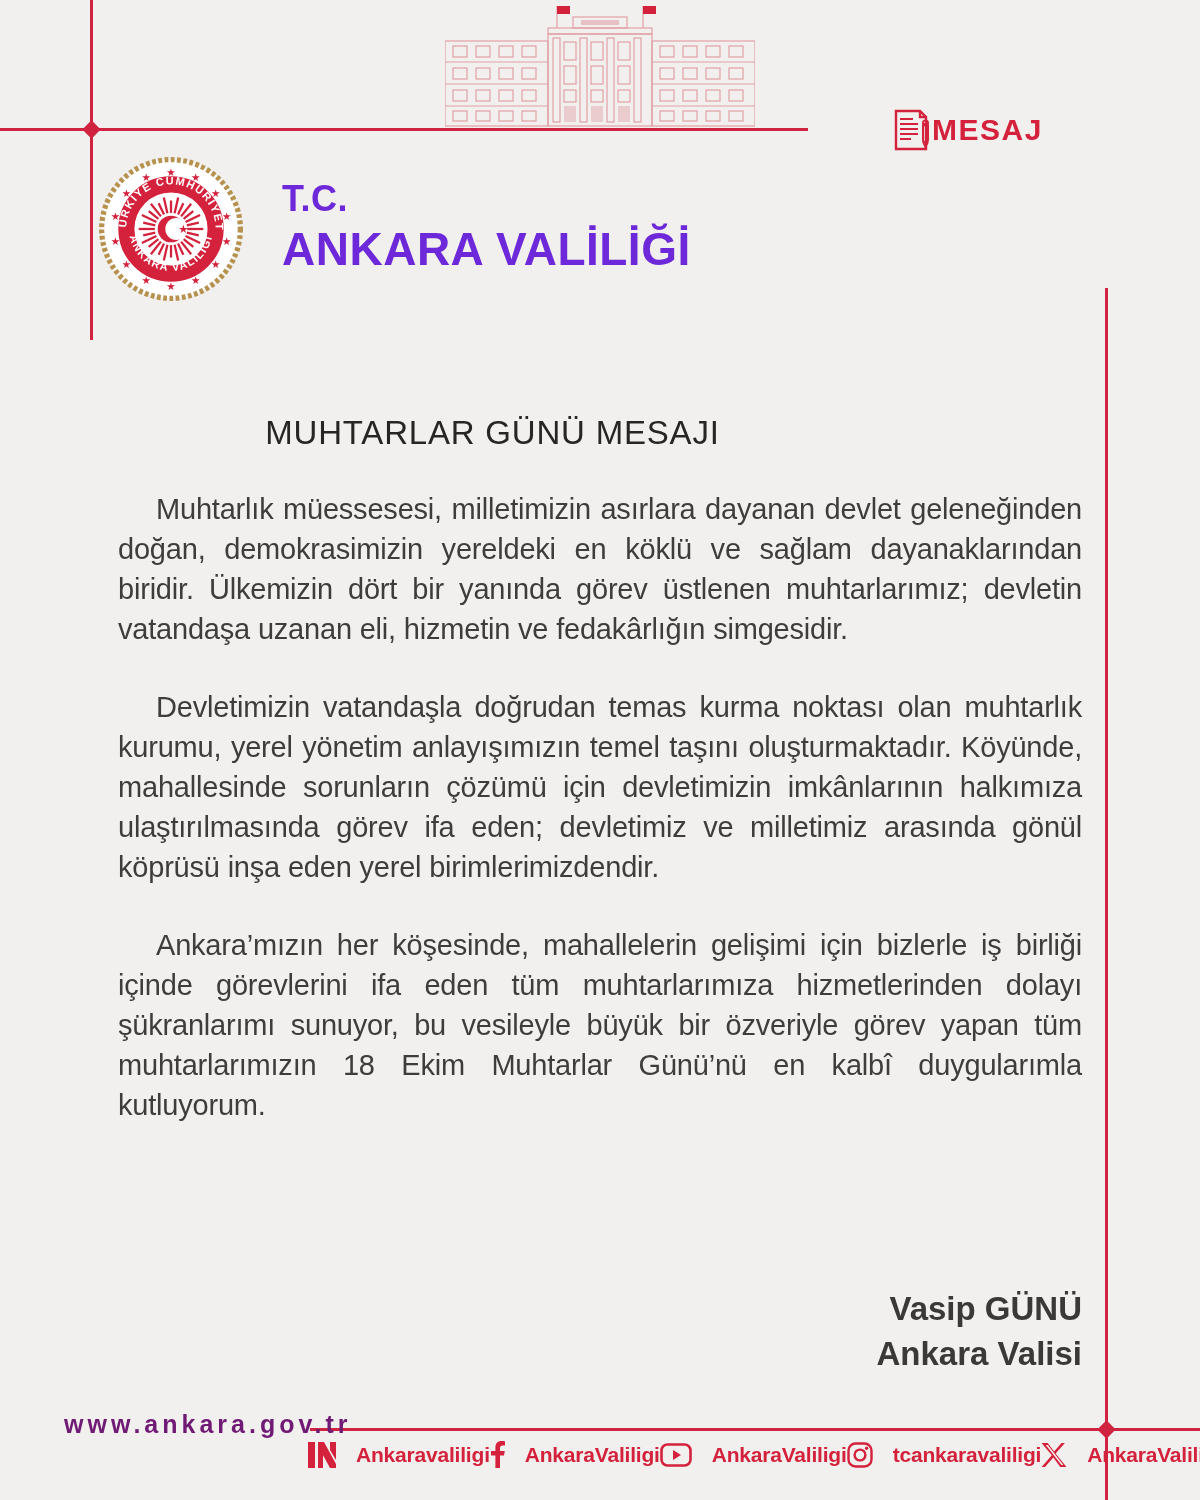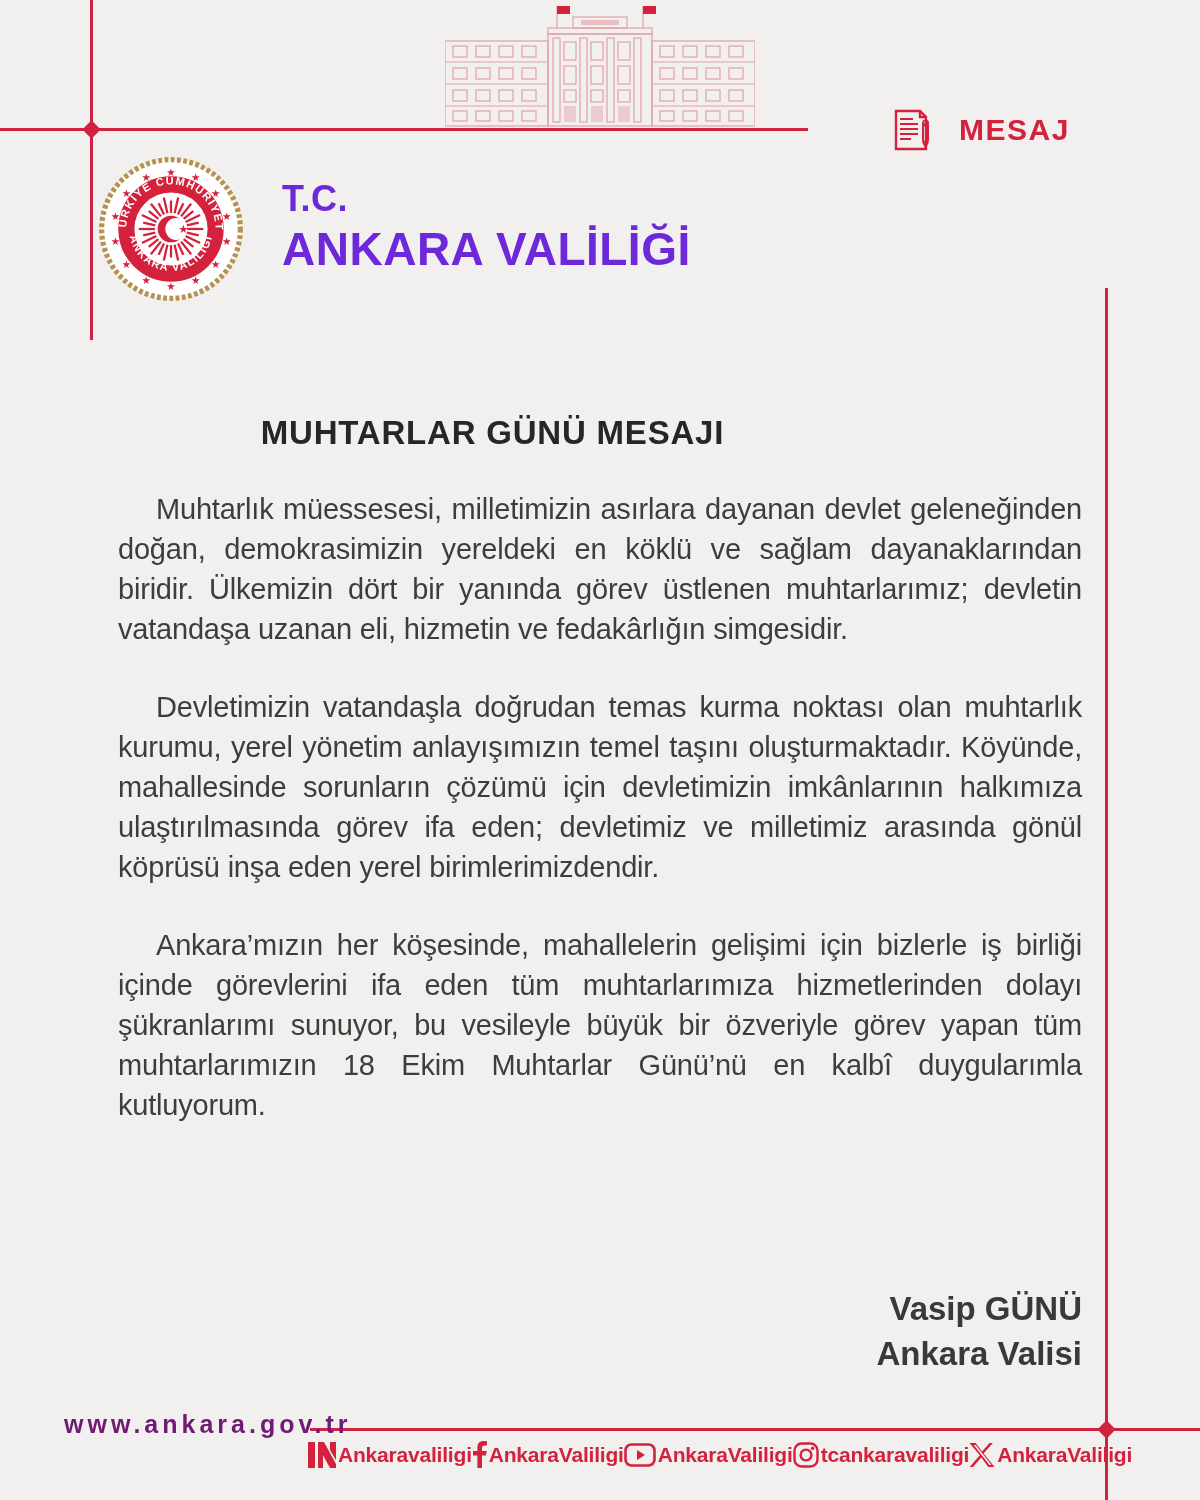--- a/index.html
+++ b/index.html
@@ -24,35 +24,35 @@
     position:absolute; width:13px; height:13px;
     background:#cf2340; transform:rotate(45deg);
   }
   .diamond-top    { left:85px;   top:123px; }
   .diamond-footer { left:1100px; top:1423px; }
 
   
   .building { position:absolute; left:445px; top:4px; }
   .mesaj-badge {
     position:absolute; left:893px; top:108px;
-    display:flex; align-items:center; gap:28px;text-align:center;
+    display:flex; align-items:center; gap:1px;text-align:center;
   }
   .mesaj-label {
     font-weight:bold; font-size:30px; letter-spacing:1.5px;
     color:#d4213c;
   }
   .seal { position:absolute; left:95px; top:153px; }
   .org-block { position:absolute; left:282px; top:178px; color:#6d28d9; }
   .org-prefix { font-weight:bold; font-size:36px; letter-spacing:0.5px; }
   .org-name   { font-weight:bold; font-size:46px; letter-spacing:0.5px; margin-top:2px; }
 
   
   .msg-title {
     position:absolute; left:0; top:414px; width:985px;
-    text-align:center; font-weight:bold; font-size:33px;
+    text-align:center; font-weight:normal; font-size:33px;
     letter-spacing:0.8px; color:#272624;
   }
   .msg-paragraphs {
     position:absolute; left:118px; top:489px; width:964px;
   }
   .msg-paragraphs p {
     font-weight:normal; font-size:29px; line-height:40px;
     letter-spacing:-0.2px; color:#3e3d3b;
     text-align:justify; text-indent:38px; margin-bottom:38px;
   }
@@ -65,21 +65,21 @@
   
   .website {
     position:absolute; left:64px; top:1410px;
     font-weight:bold; font-size:25px; letter-spacing:4px;
     color:#701a75;
   }
   .social-row {
     position:absolute; left:308px; top:1441px; width:778px;
     display:flex; justify-content:space-between; align-items:center;
   }
-  .social-item { display:flex; align-items:center; gap:2px; }
+  .social-item { display:flex; align-items:center; gap:20px; }
   .social-item .handle {
     font-weight:bold; font-size:21px; color:#d4213c; letter-spacing:-0.2px;
   }
   .icon { display:inline-flex; }
 </style>
 </head>
 <body>
 
 <div class="vline line-left-top"></div>
 <div class="hline line-top"></div>

